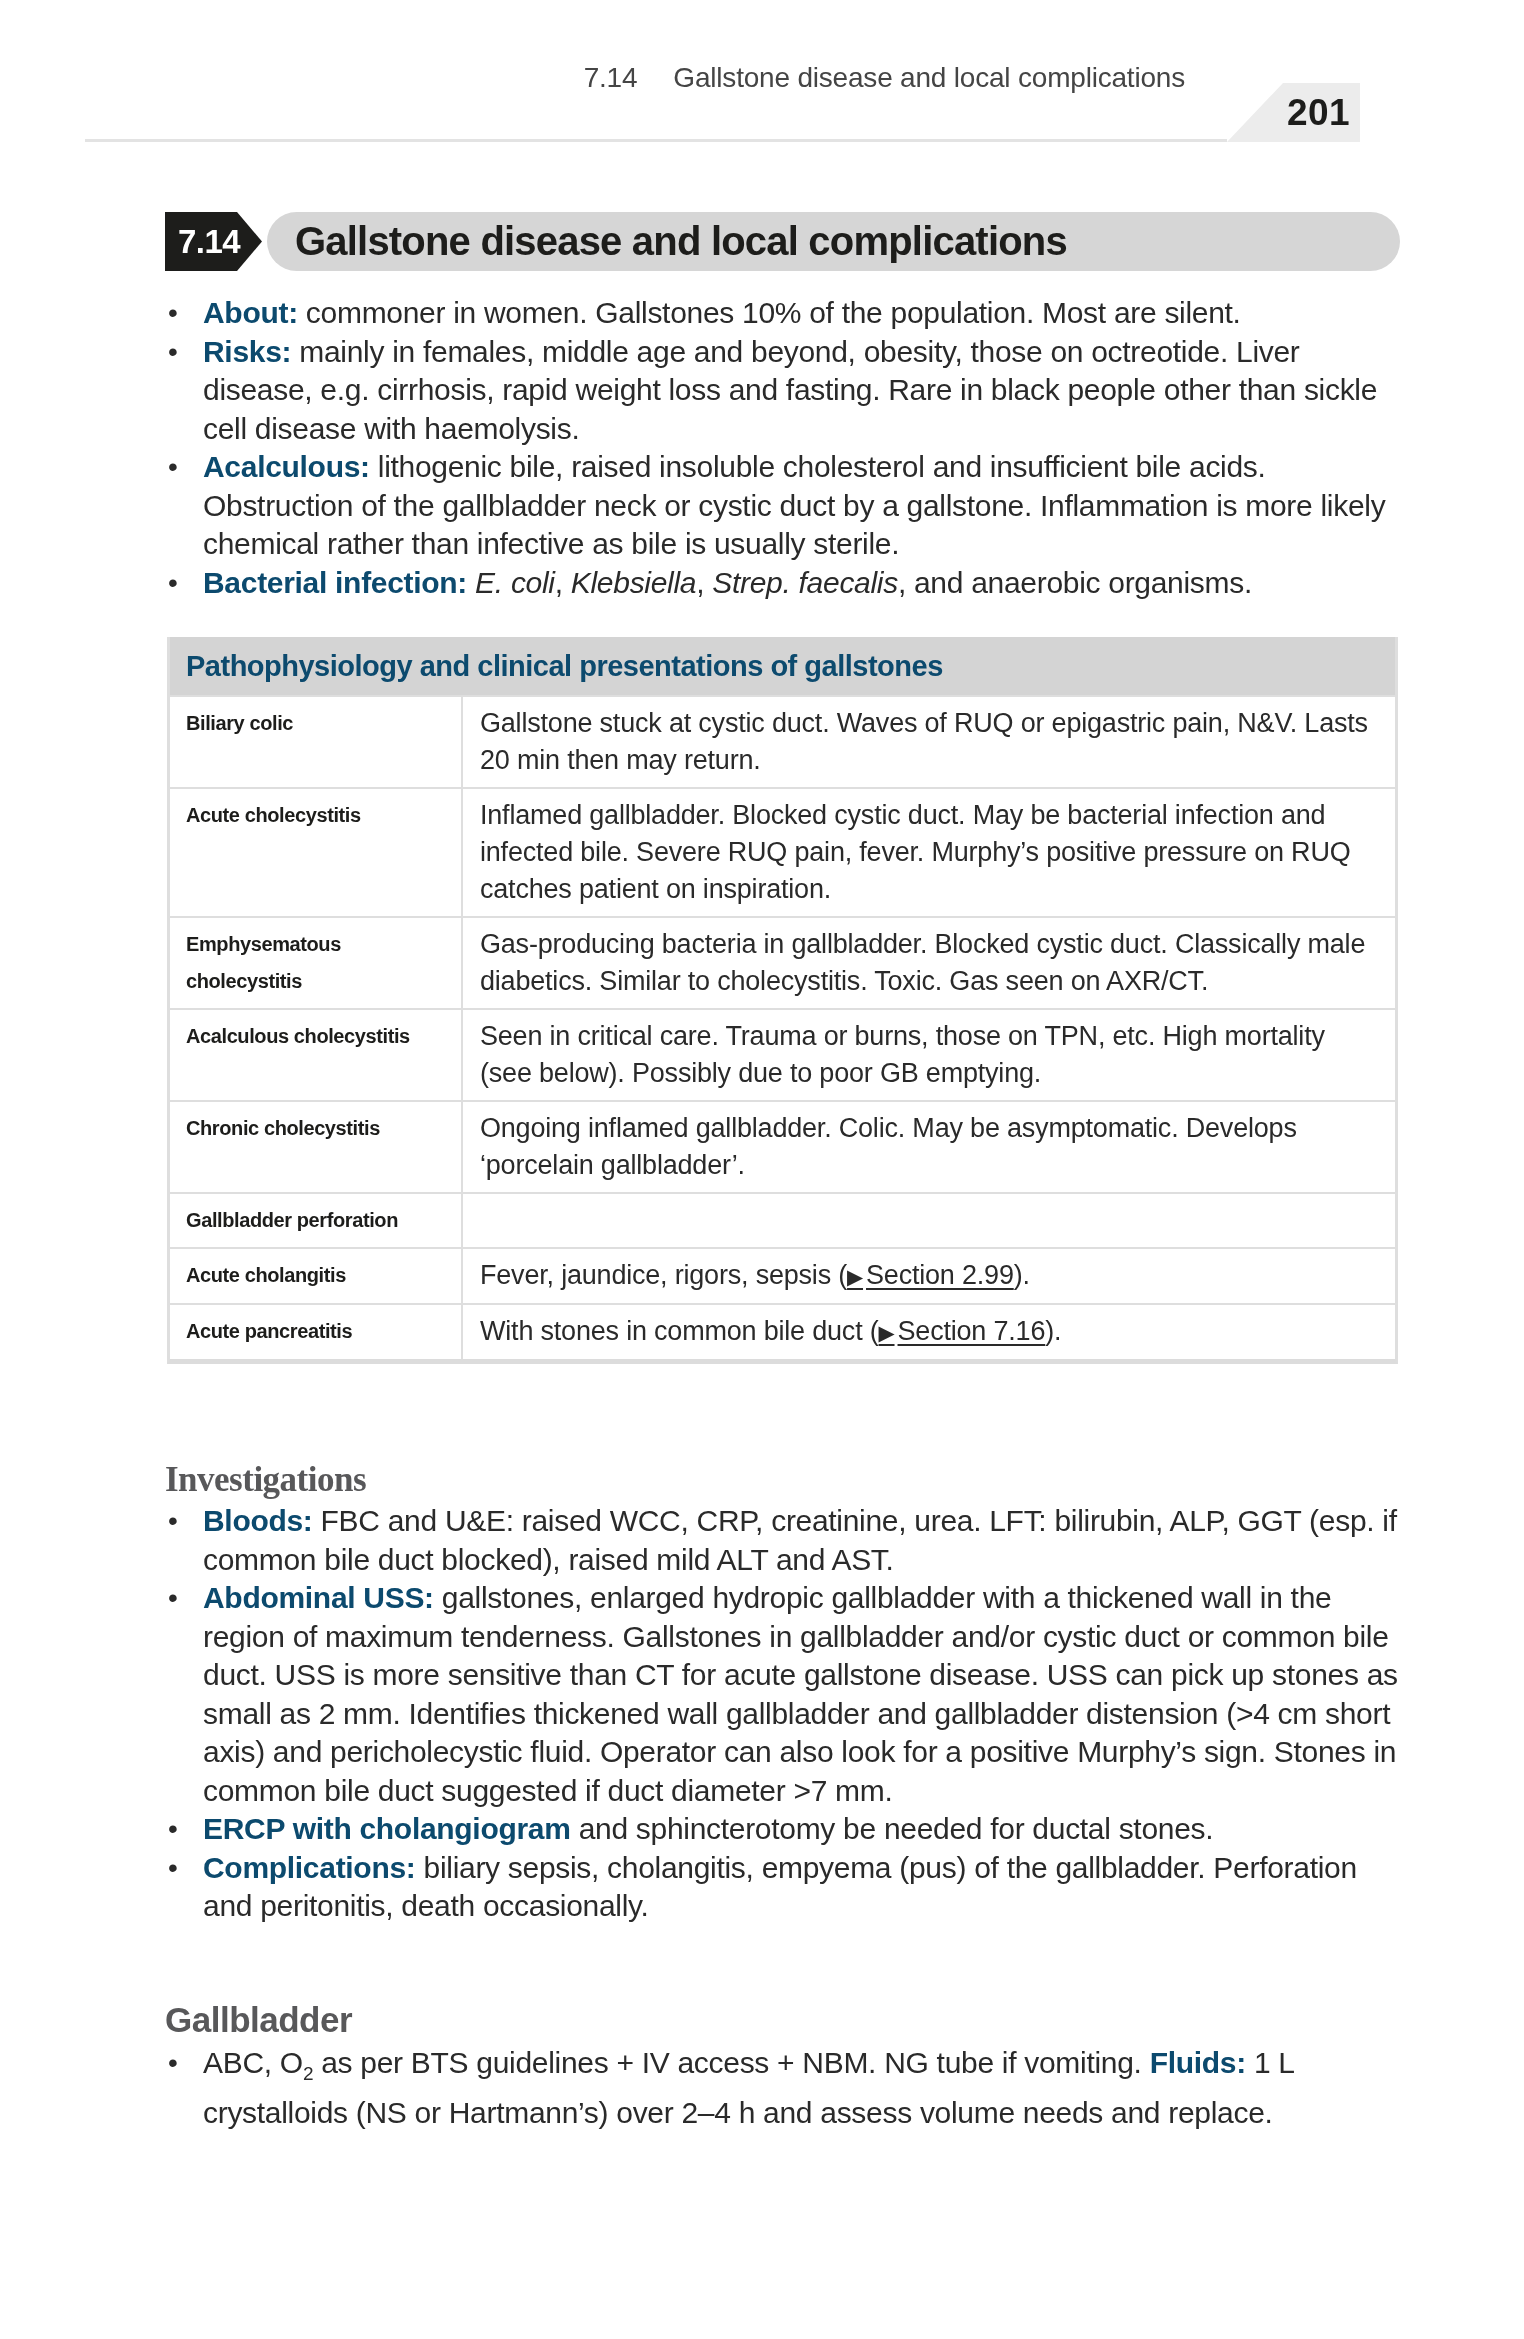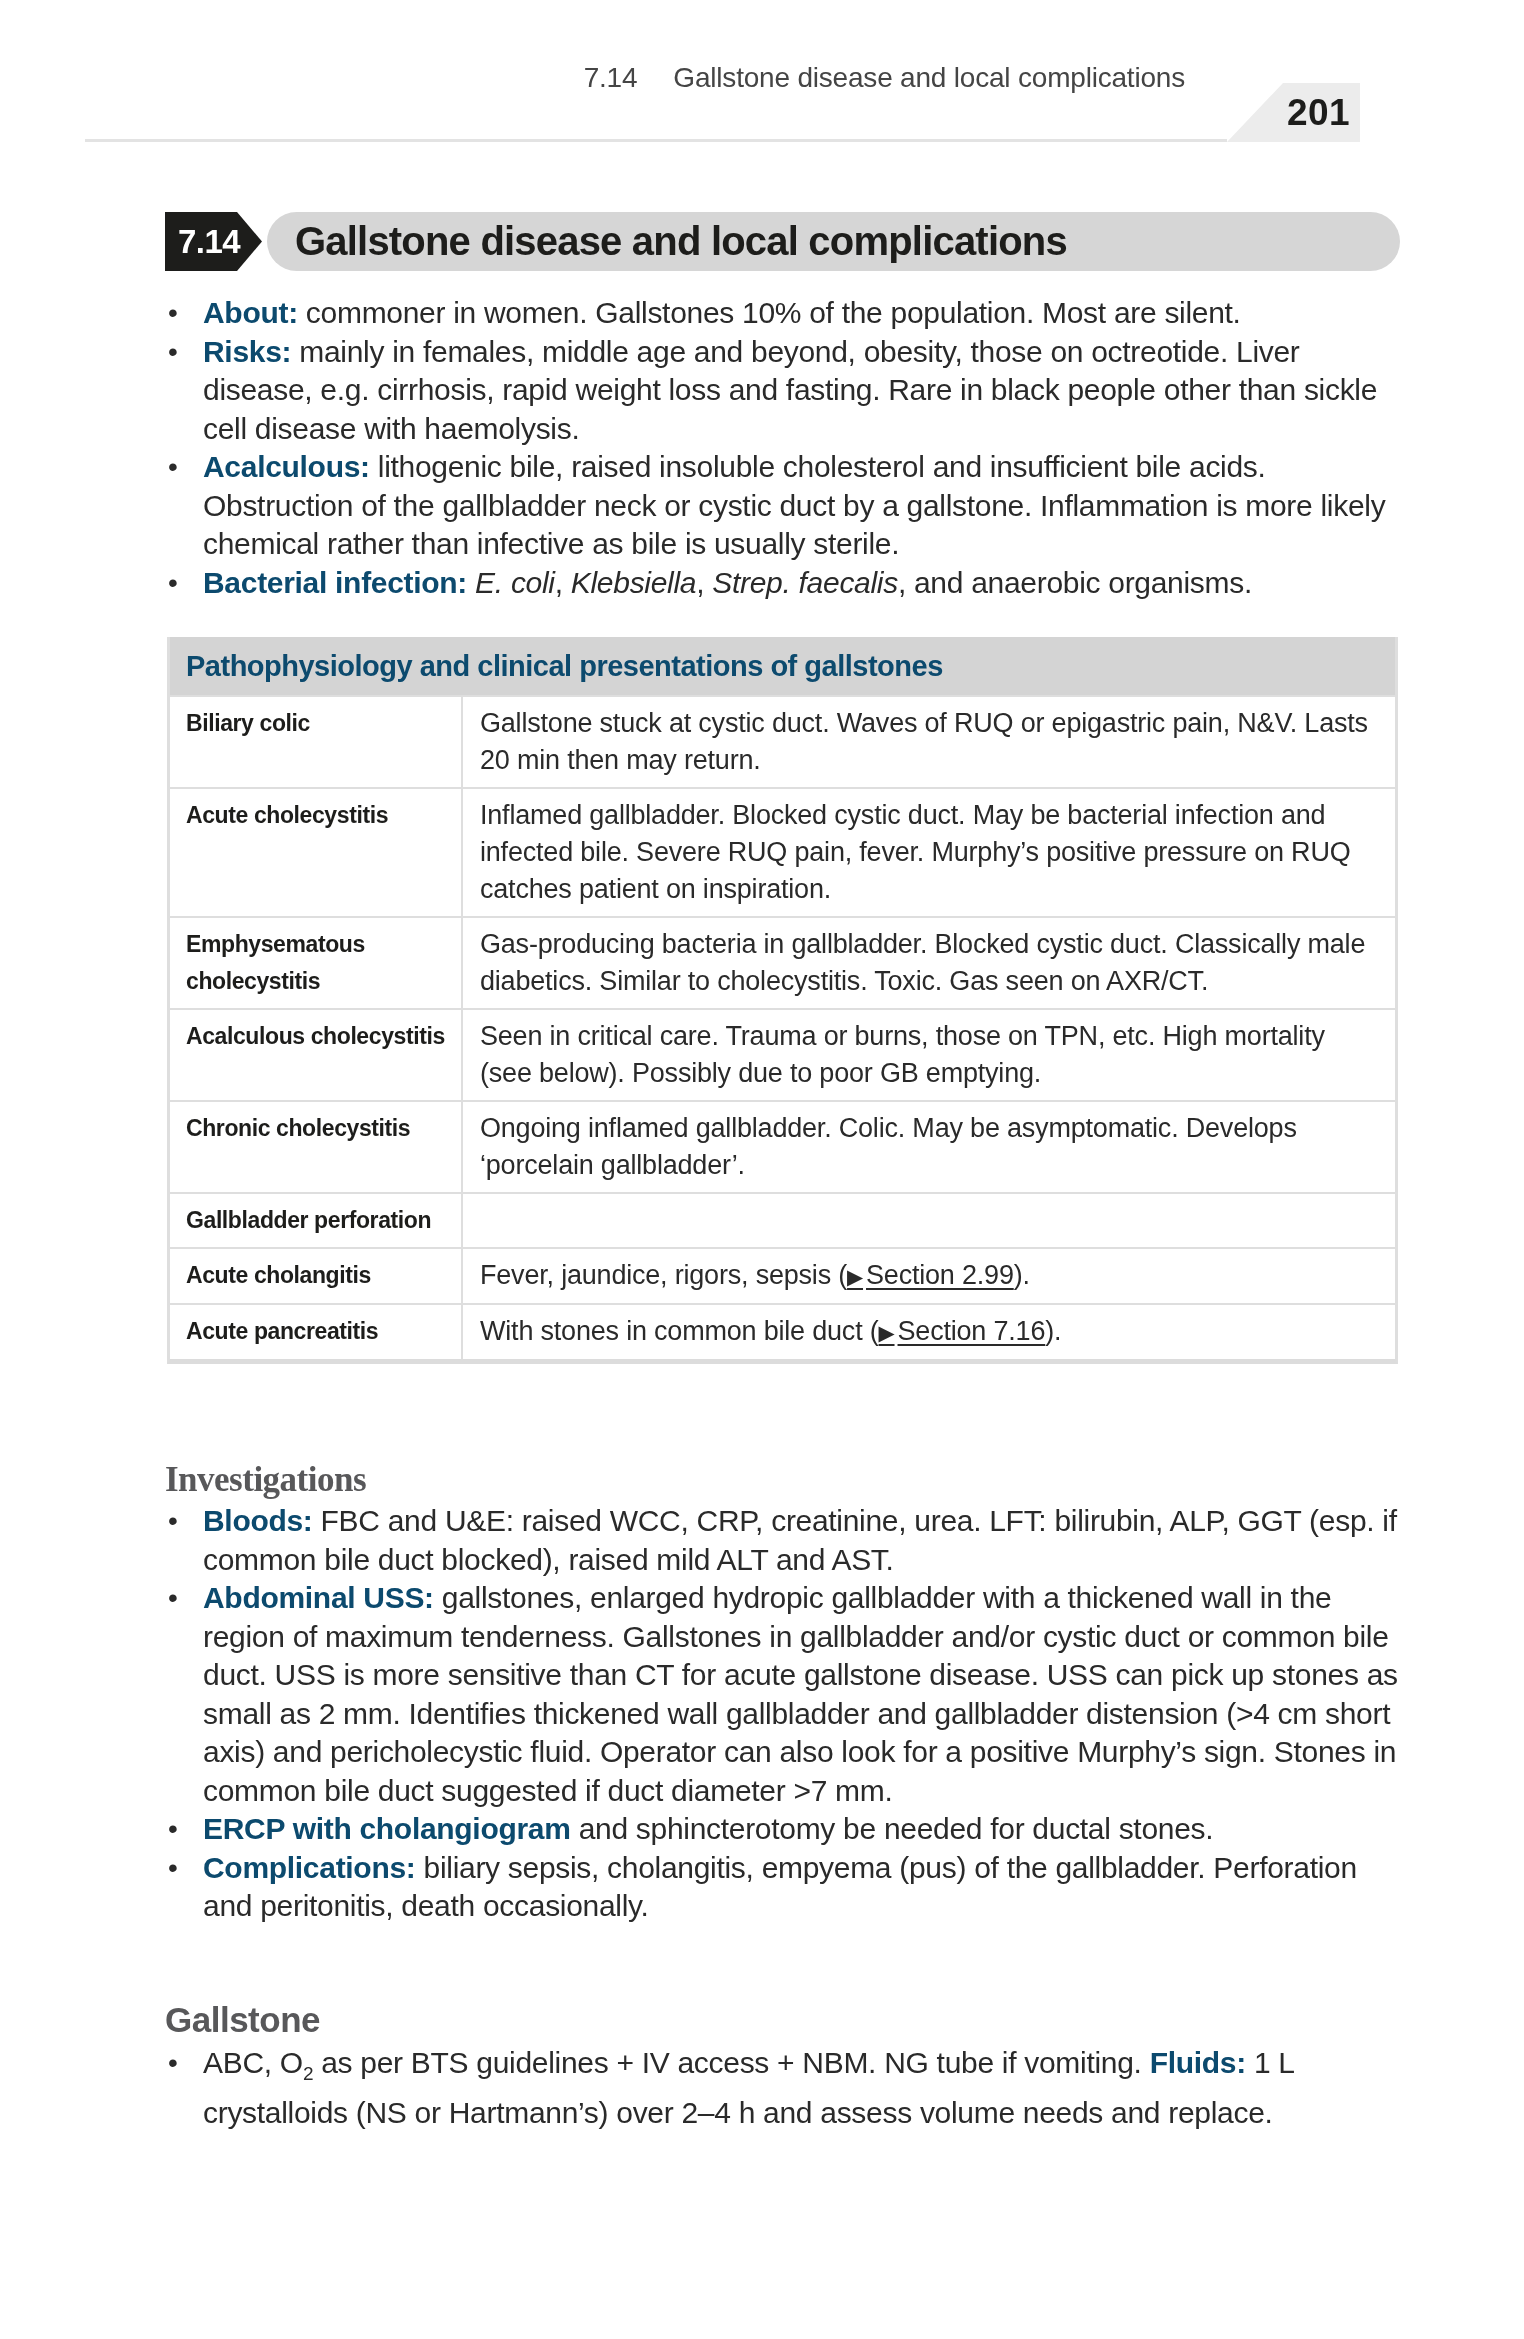--- a/index.html
+++ b/index.html
@@ -50,21 +50,21 @@
     position:absolute; left:167px; top:637px; width:1231px; box-sizing:border-box;
     border-left:3px solid #dedede; border-right:3px solid #dedede; border-bottom:5px solid #dcdcdc;
   }
   .ptable-header {
     height:58px; background:#d4d4d4; display:flex; align-items:center;
     padding-left:16px; box-sizing:border-box;
   }
   .ptable-header span { font-size:29px; font-weight:bold; color:#0c4a6e; letter-spacing:-0.5px; }
   .prow { display:grid; grid-template-columns:293px 1fr; background:#ffffff; border-top:2px solid #dedede; }
   .pcell-label {
-    padding:8px 10px 8px 16px; font-weight:bold; font-size:23px; line-height:37px;
+    padding:8px 10px 8px 16px; font-weight:bold; font-size:20px; line-height:37px;
     color:#1d1d1b; border-right:2px solid #dedede; letter-spacing:-0.4px;
   }
   .pcell-desc { padding:8px 14px 8px 17px; font-size:27px; line-height:37px; color:#2a2a2a; letter-spacing:-0.2px; }
   .section-link { color:#2a2a2a; text-decoration:underline; text-decoration-thickness:2px; text-underline-offset:4px; cursor:pointer; }
   .link-arrow { font-size:21px; margin-right:3px; }
 
   
   .sub-heading { position:absolute; left:165px; margin:0; font-size:35px; font-weight:bold; color:#58585a; letter-spacing:-0.5px; }
   .inv-heading { top:1460px;font-family:Liberation Serif, serif; }
   .inv-bullets { position:absolute; left:165px; top:1502px; width:1245px; }
@@ -141,18 +141,18 @@
   </div>
 
   <h2 class="sub-heading inv-heading">Investigations</h2>
   <ul class="bullets inv-bullets">
     <li><span class="bl">Bloods:</span><span> FBC and U&amp;E: raised WCC, CRP, creatinine, urea. LFT: bilirubin, ALP, GGT (esp. if common bile duct blocked), raised mild ALT and AST.</span></li>
     <li><span class="bl">Abdominal USS:</span><span> gallstones, enlarged hydropic gallbladder with a thickened wall in the region of maximum tenderness. Gallstones in gallbladder and/or cystic duct or common bile duct. USS is more sensitive than CT for acute gallstone disease. USS can pick up stones as small as 2 mm. Identifies thickened wall gallbladder and gallbladder distension (&gt;4 cm short axis) and pericholecystic fluid. Operator can also look for a positive Murphy’s sign. Stones in common bile duct suggested if duct diameter &gt;7 mm.</span></li>
     <li><span class="bl">ERCP with cholangiogram</span><span> and sphincterotomy be needed for ductal stones.</span></li>
     <li><span class="bl">Complications:</span><span> biliary sepsis, cholangitis, empyema (pus) of the gallbladder. Perforation and peritonitis, death occasionally.</span></li>
   </ul>
 
-  <h2 class="sub-heading mgmt-heading">Gallstone</h2>
+  <h2 class="sub-heading mgmt-heading">Gallbladder</h2>
   <ul class="bullets mgmt-bullets">
     <li><span>ABC, O</span><sub>2</sub><span> as per BTS guidelines + IV access + NBM. NG tube if vomiting. </span><span class="bl">Fluids:</span><span> 1 L crystalloids (NS or Hartmann’s) over 2–4 h and assess volume needs and replace.</span></li>
   </ul>
 
 </div>
 
 </body></html>

